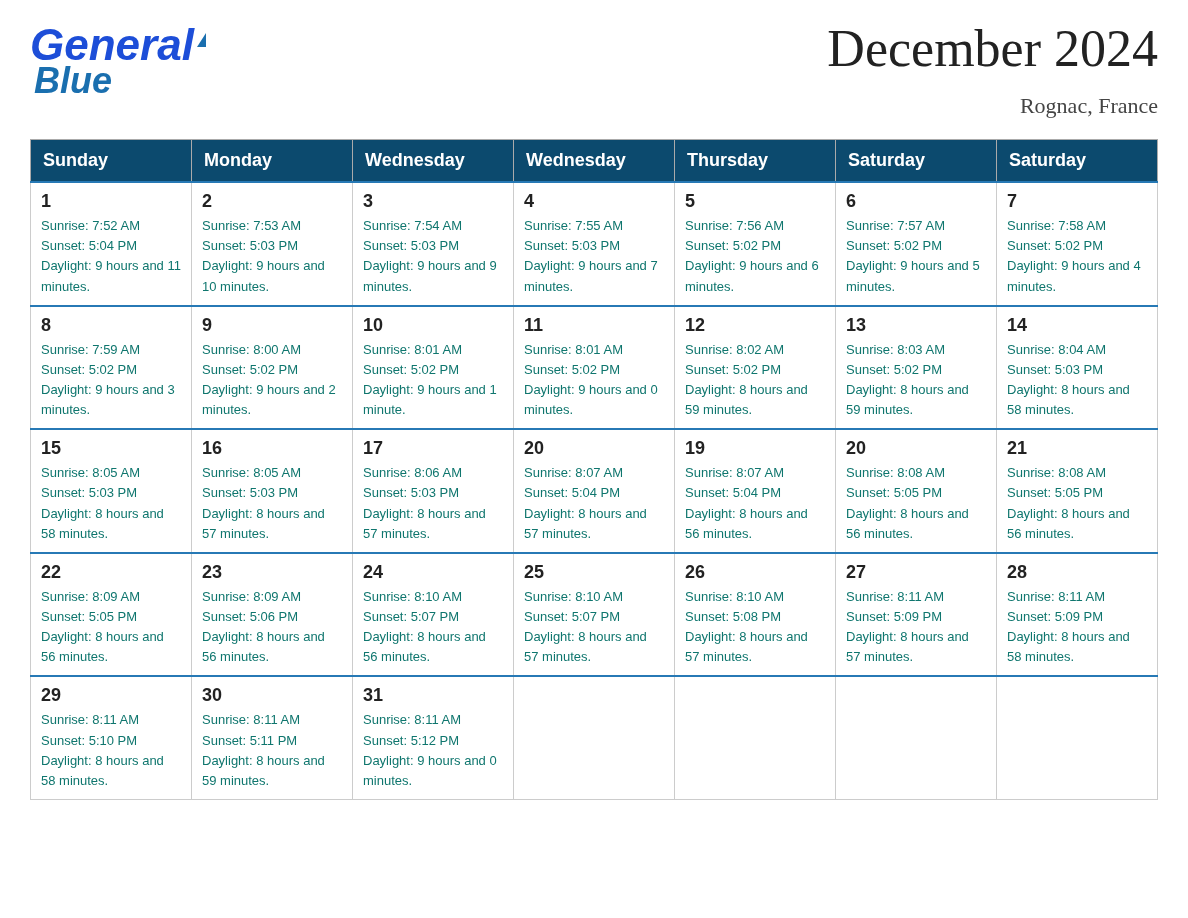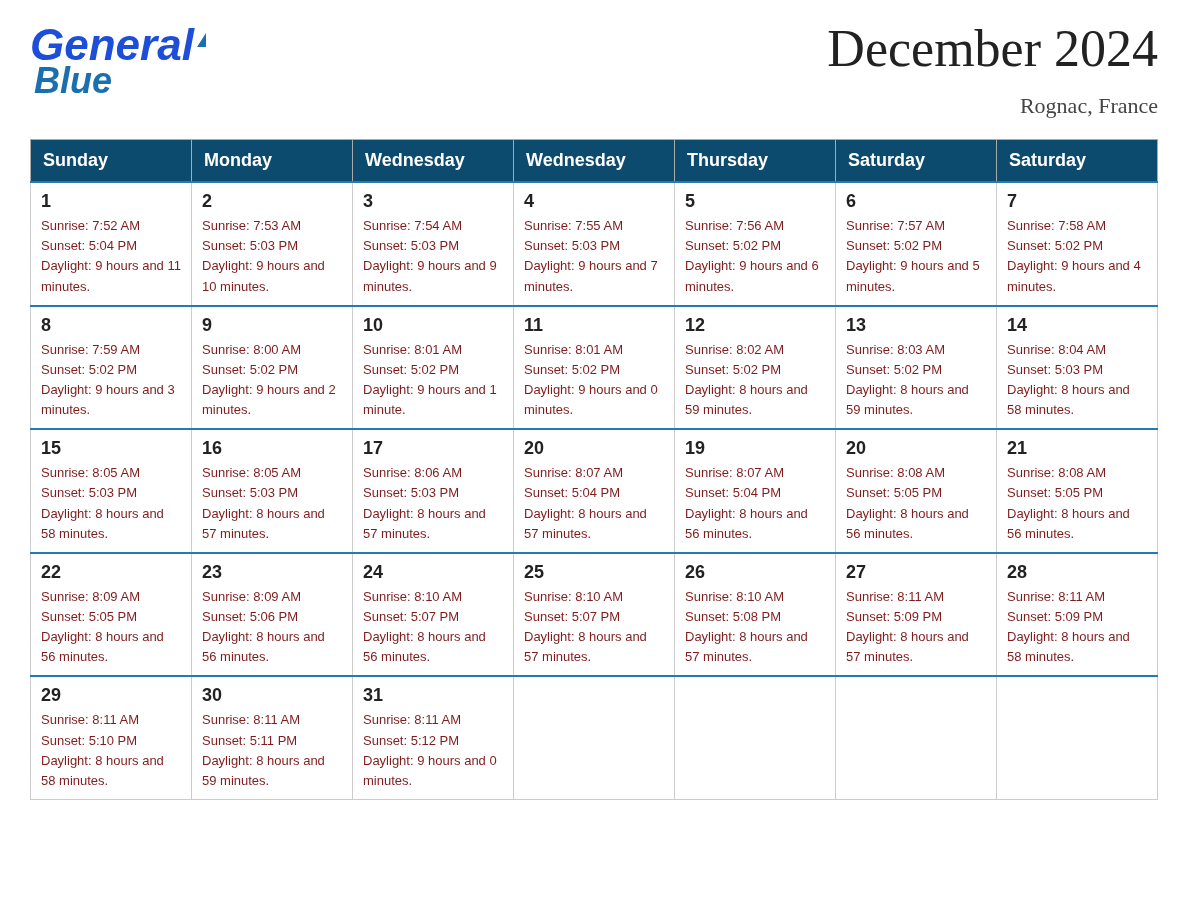--- a/index.html
+++ b/index.html
@@ -61,21 +61,21 @@
     .day-number {
       font-size: 18px;
       font-weight: bold;
       color: #222;
       display: block;
       margin-bottom: 4px;
     }
     .day-info {
       font-size: 13px;
       line-height: 1.55;
-      color: #7f1d1d;
+      color: #0f766e;
     }
     .empty-cell {
       background: #fff;
     }
     .week-row td {
       border-top: 2px solid #2779b5;
     }
   </style>
 </head>
 <body>

